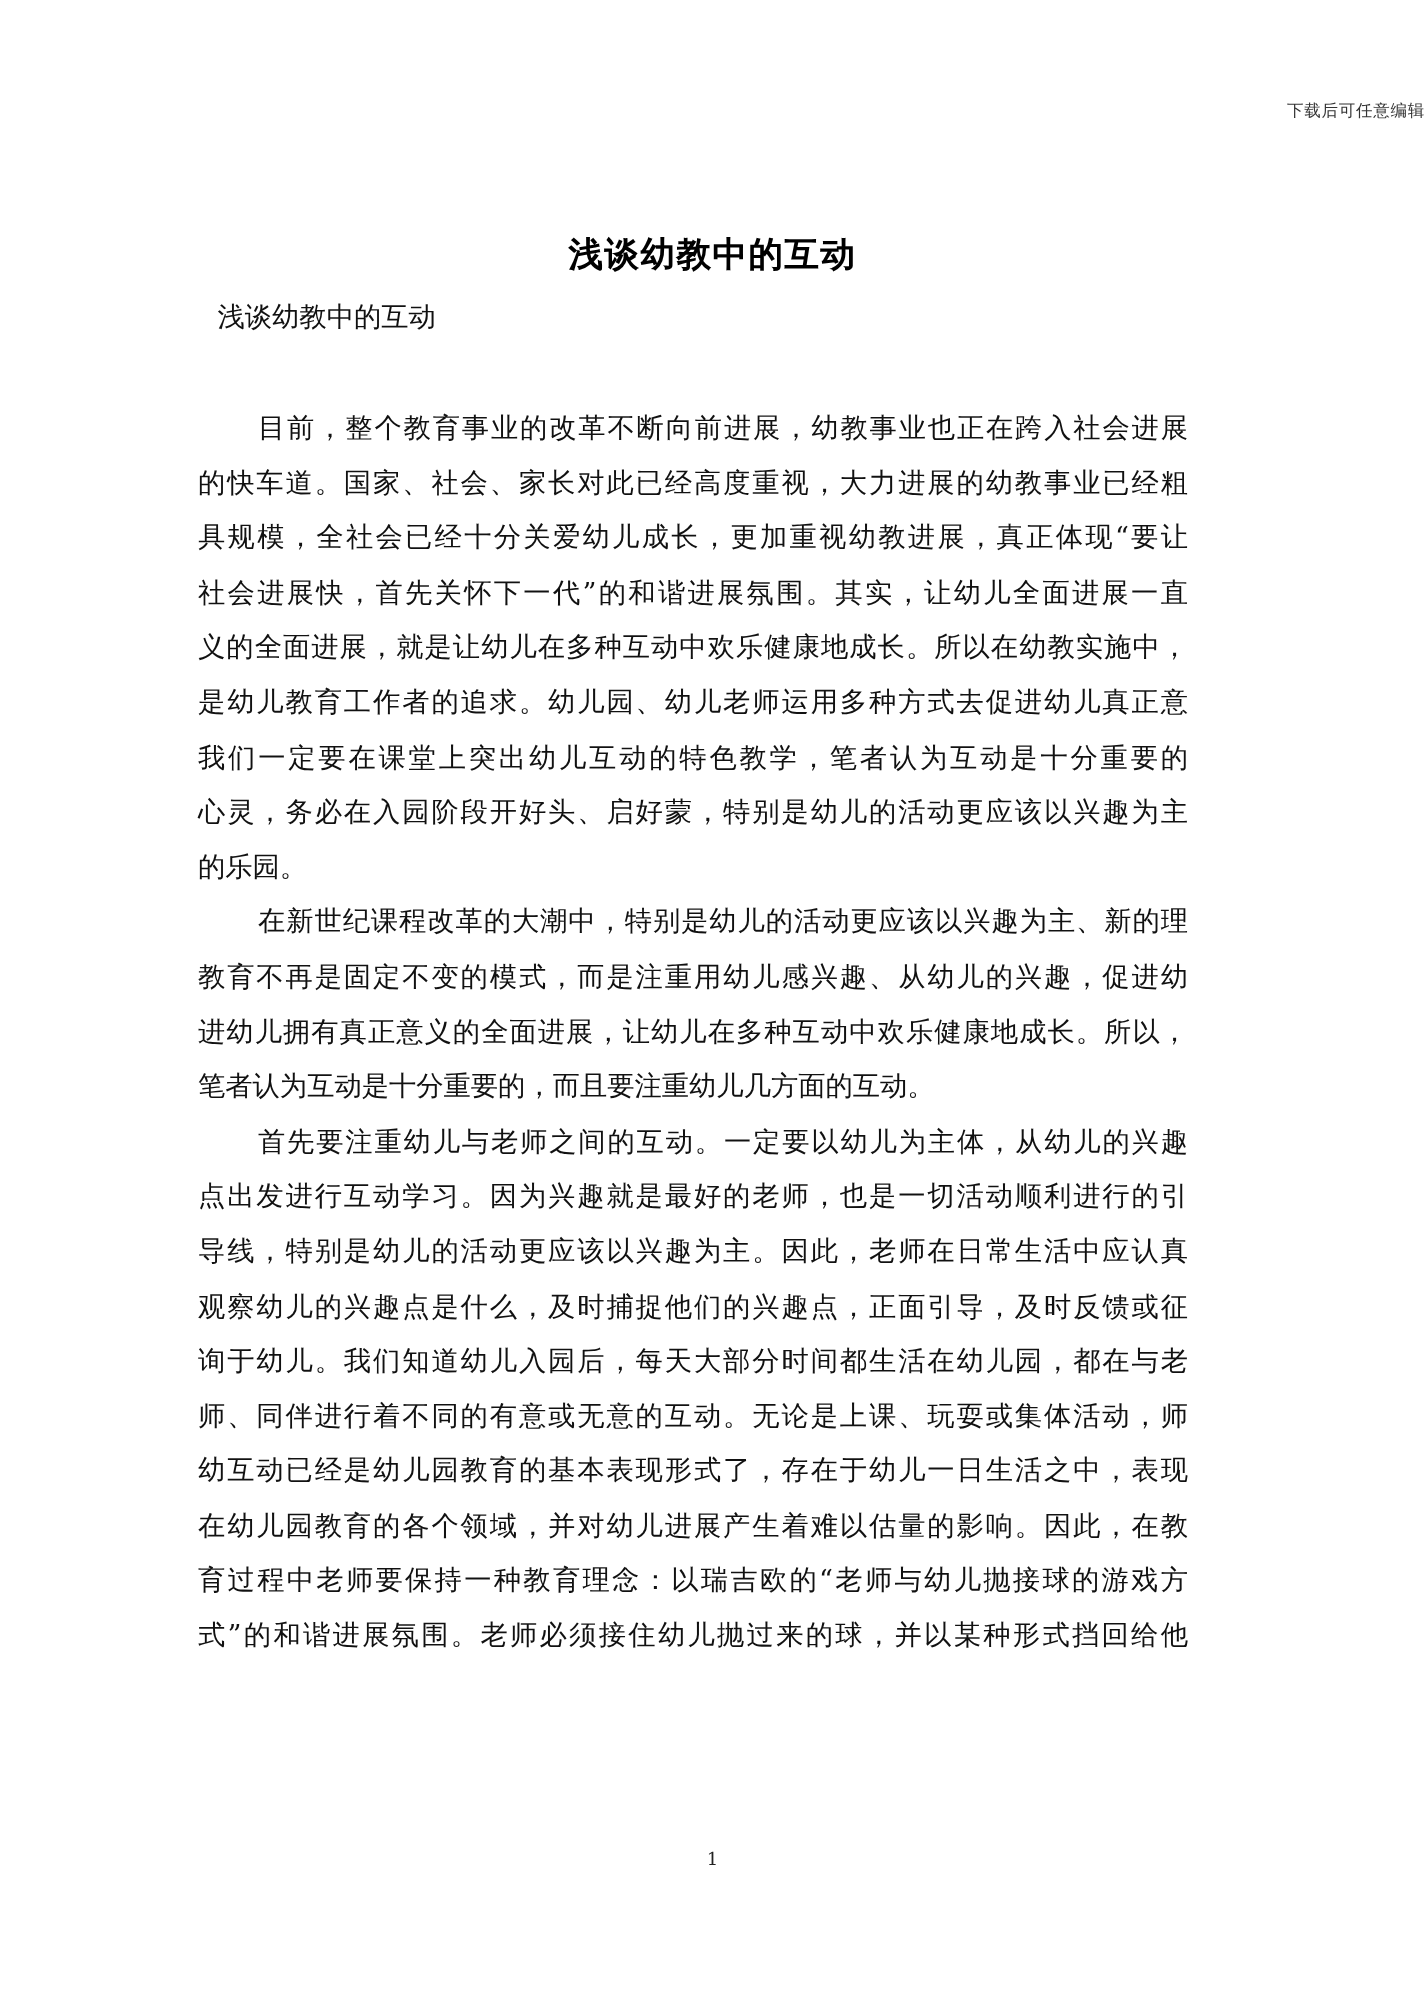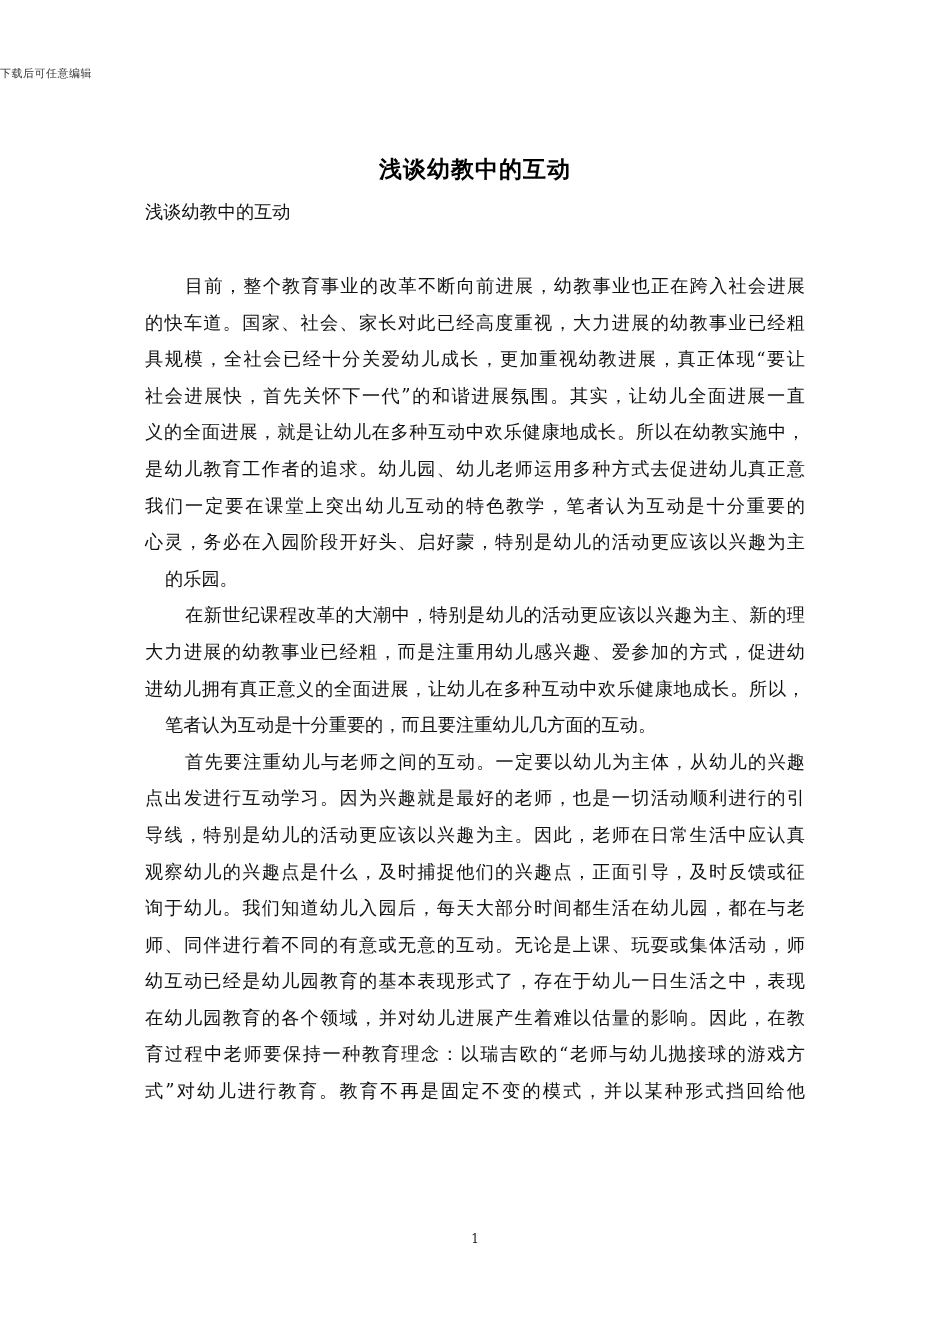--- a/index.html
+++ b/index.html
@@ -13,21 +13,21 @@
       position: relative;
       overflow: hidden;
       color: #111111;
       font-family: "DejaVu Serif", "Liberation Serif", serif;
     }
     .header {
       position: absolute;
       top: 66px;
       left: 0;
       width: 950px;
-      text-align: left;
+      text-align: right;
       font-size: 11px;
       color: #333333;
       letter-spacing: 0.5px;
     }
     .title {
       position: absolute;
       top: 154px;
       left: 0;
       width: 950px;
       text-align: center;
@@ -41,39 +41,38 @@
       position: absolute;
       top: 200px;
       left: 145px;
       font-size: 18.2px;
       line-height: 24px;
       color: #111111;
     }
     .body-text {
       position: absolute;
       top: 268px;
-      left: 145px;
+      left: 132px;
       width: 660px;
     }
     .line {
       display: block;
       height: 36.6px;
       line-height: 36.6px;
       font-size: 18.2px;
       white-space: nowrap;
       text-align: justify;
       text-align-last: justify;
       letter-spacing: 0;
     }
     .line.indent {
       padding-left: 40px;
     }
     .line.last {
       text-align-last: left;
-      margin-left: 20px;
     }
     .page-number {
       position: absolute;
       top: 1232px;
       left: 0;
       width: 950px;
       text-align: center;
       font-size: 12px;
       color: #222222;
     }
@@ -93,29 +92,29 @@
   <span class="line">的快车道。国家、社会、家长对此已经高度重视，大力进展的幼教事业已经粗</span>
   <span class="line">具规模，全社会已经十分关爱幼儿成长，更加重视幼教进展，真正体现“要让</span>
   <span class="line">社会进展快，首先关怀下一代”的和谐进展氛围。其实，让幼儿全面进展一直</span>
   <span class="line">义的全面进展，就是让幼儿在多种互动中欢乐健康地成长。所以在幼教实施中，</span>
   <span class="line">是幼儿教育工作者的追求。幼儿园、幼儿老师运用多种方式去促进幼儿真正意</span>
   <span class="line">我们一定要在课堂上突出幼儿互动的特色教学，笔者认为互动是十分重要的</span>
   <span class="line">心灵，务必在入园阶段开好头、启好蒙，特别是幼儿的活动更应该以兴趣为主</span>
   <span class="line last">的乐园。</span>
 
   <span class="line indent">在新世纪课程改革的大潮中，特别是幼儿的活动更应该以兴趣为主、新的理</span>
-  <span class="line">大力进展的幼教事业已经粗，而是注重用幼儿感兴趣、爱参加的方式，促进幼</span>
+  <span class="line">教育不再是固定不变的模式，而是注重用幼儿感兴趣、从幼儿的兴趣，促进幼</span>
   <span class="line">进幼儿拥有真正意义的全面进展，让幼儿在多种互动中欢乐健康地成长。所以，</span>
   <span class="line last">笔者认为互动是十分重要的，而且要注重幼儿几方面的互动。</span>
 
   <span class="line indent">首先要注重幼儿与老师之间的互动。一定要以幼儿为主体，从幼儿的兴趣</span>
   <span class="line">点出发进行互动学习。因为兴趣就是最好的老师，也是一切活动顺利进行的引</span>
   <span class="line">导线，特别是幼儿的活动更应该以兴趣为主。因此，老师在日常生活中应认真</span>
   <span class="line">观察幼儿的兴趣点是什么，及时捕捉他们的兴趣点，正面引导，及时反馈或征</span>
   <span class="line">询于幼儿。我们知道幼儿入园后，每天大部分时间都生活在幼儿园，都在与老</span>
   <span class="line">师、同伴进行着不同的有意或无意的互动。无论是上课、玩耍或集体活动，师</span>
   <span class="line">幼互动已经是幼儿园教育的基本表现形式了，存在于幼儿一日生活之中，表现</span>
   <span class="line">在幼儿园教育的各个领域，并对幼儿进展产生着难以估量的影响。因此，在教</span>
   <span class="line">育过程中老师要保持一种教育理念：以瑞吉欧的“老师与幼儿抛接球的游戏方</span>
-  <span class="line">式”对幼儿进行教育。教育不再是固定不变的模式，并以某种形式挡回给他</span>
+  <span class="line">式”的和谐进展氛围。老师必须接住幼儿抛过来的球，并以某种形式挡回给他</span>
 </div>
 
 <div class="page-number">1</div>
 
 </body></html>

